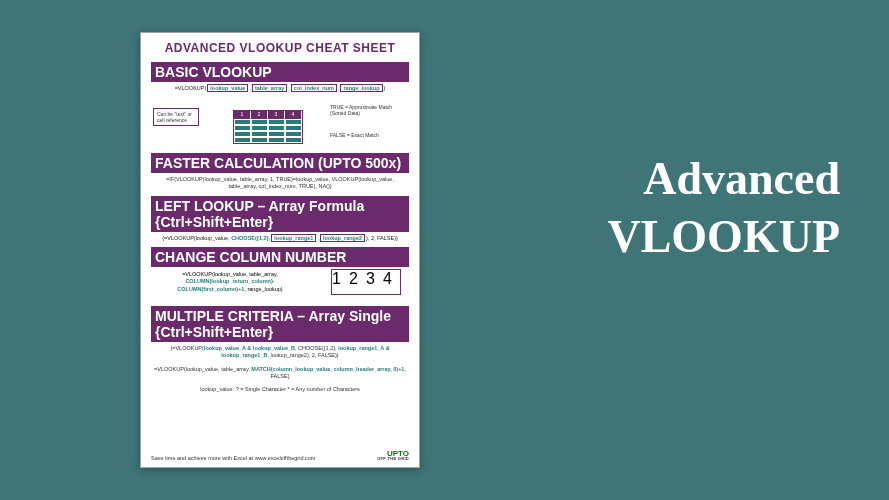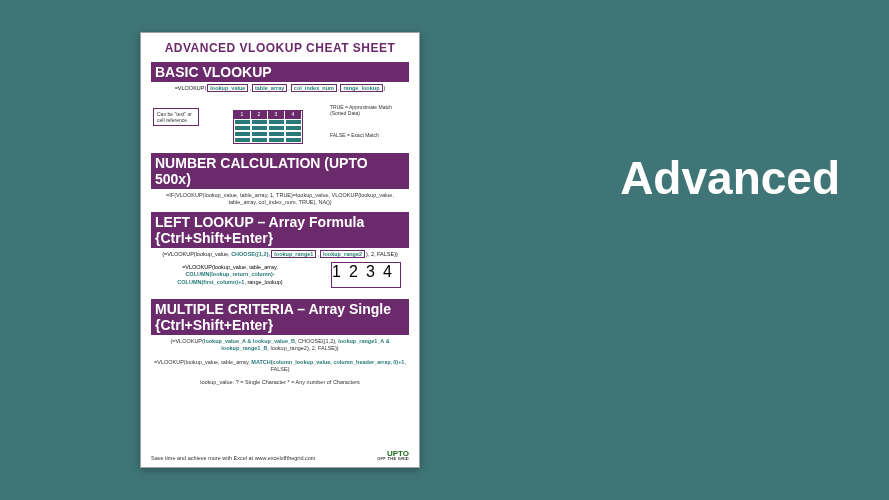--- a/index.html
+++ b/index.html
@@ -148,20 +148,21 @@
   .headline {
     position: absolute;
     left: 520px;
     top: 150px;
     color: #ffffff;
     font-size: 46px;
     font-weight: 700;
     line-height: 1.25;
     text-align: right;
     width: 320px;
+    font-family: Liberation Serif, serif;
   }
 </style>
 </head>
 <body>
 
 <div class="sheet">
   <div class="sheet-title">ADVANCED VLOOKUP CHEAT SHEET</div>
 
   <div class="section-bar">BASIC VLOOKUP</div>
   <div class="formula-line">
@@ -188,28 +189,29 @@
         <div class="cell"></div>
       <div class="cell"></div>
         <div class="cell"></div>
         <div class="cell"></div>
         <div class="cell"></div>
     </div>
     <div class="note-box" style="right:2px; top:6px; width:80px; border:none;">TRUE = Approximate Match (Sorted Data)</div>
     <div class="note-box" style="right:2px; top:34px; width:80px; border:none;">FALSE = Exact Match</div>
   </div>
 
-  <div class="section-bar">NUMBER CALCULATION (UPTO 500x)</div>
+  <div class="section-bar">FASTER CALCULATION (UPTO 500x)</div>
   <div class="section-body">=IF(VLOOKUP(lookup_value, table_array, 1, TRUE)=lookup_value, VLOOKUP(lookup_value, table_array, col_index_num, TRUE), NA())</div>
 
   <div class="section-bar">LEFT LOOKUP – Array Formula {Ctrl+Shift+Enter}</div>
   <div class="formula-line">
     <span>{=VLOOKUP(lookup_value, </span><span class="teal">CHOOSE({1,2},</span><span class="param">lookup_range1</span><span>,</span><span class="param">lookup_range2</span><span>), 2, FALSE)}</span>
   </div>
 
+  <div class="section-bar">CHANGE COLUMN NUMBER</div>
   <div class="change-col-wrap">
     <div class="change-col-text">
       <span>=VLOOKUP(lookup_value, table_array,</span><br>
       <span class="teal">COLUMN(lookup_return_column)-</span><br>
       <span class="teal">COLUMN(first_column)+1</span><span>, range_lookup)</span>
     </div>
     <div class="mini-table2">
       <div class="hdr">1</div>
       <div class="hdr">2</div>
       <div class="hdr">3</div>
@@ -244,13 +246,14 @@
     <span>Save time and achieve more with Excel at www.exceloffthegrid.com</span>
     <div class="logo">
       <span>UPTO</span>
       <span class="sub">OFF THE GRID</span>
     </div>
   </div>
 </div>
 
 <div class="headline">
   <div>Advanced</div>
+  <div>VLOOKUP</div>
 </div>
 
 </body></html>

